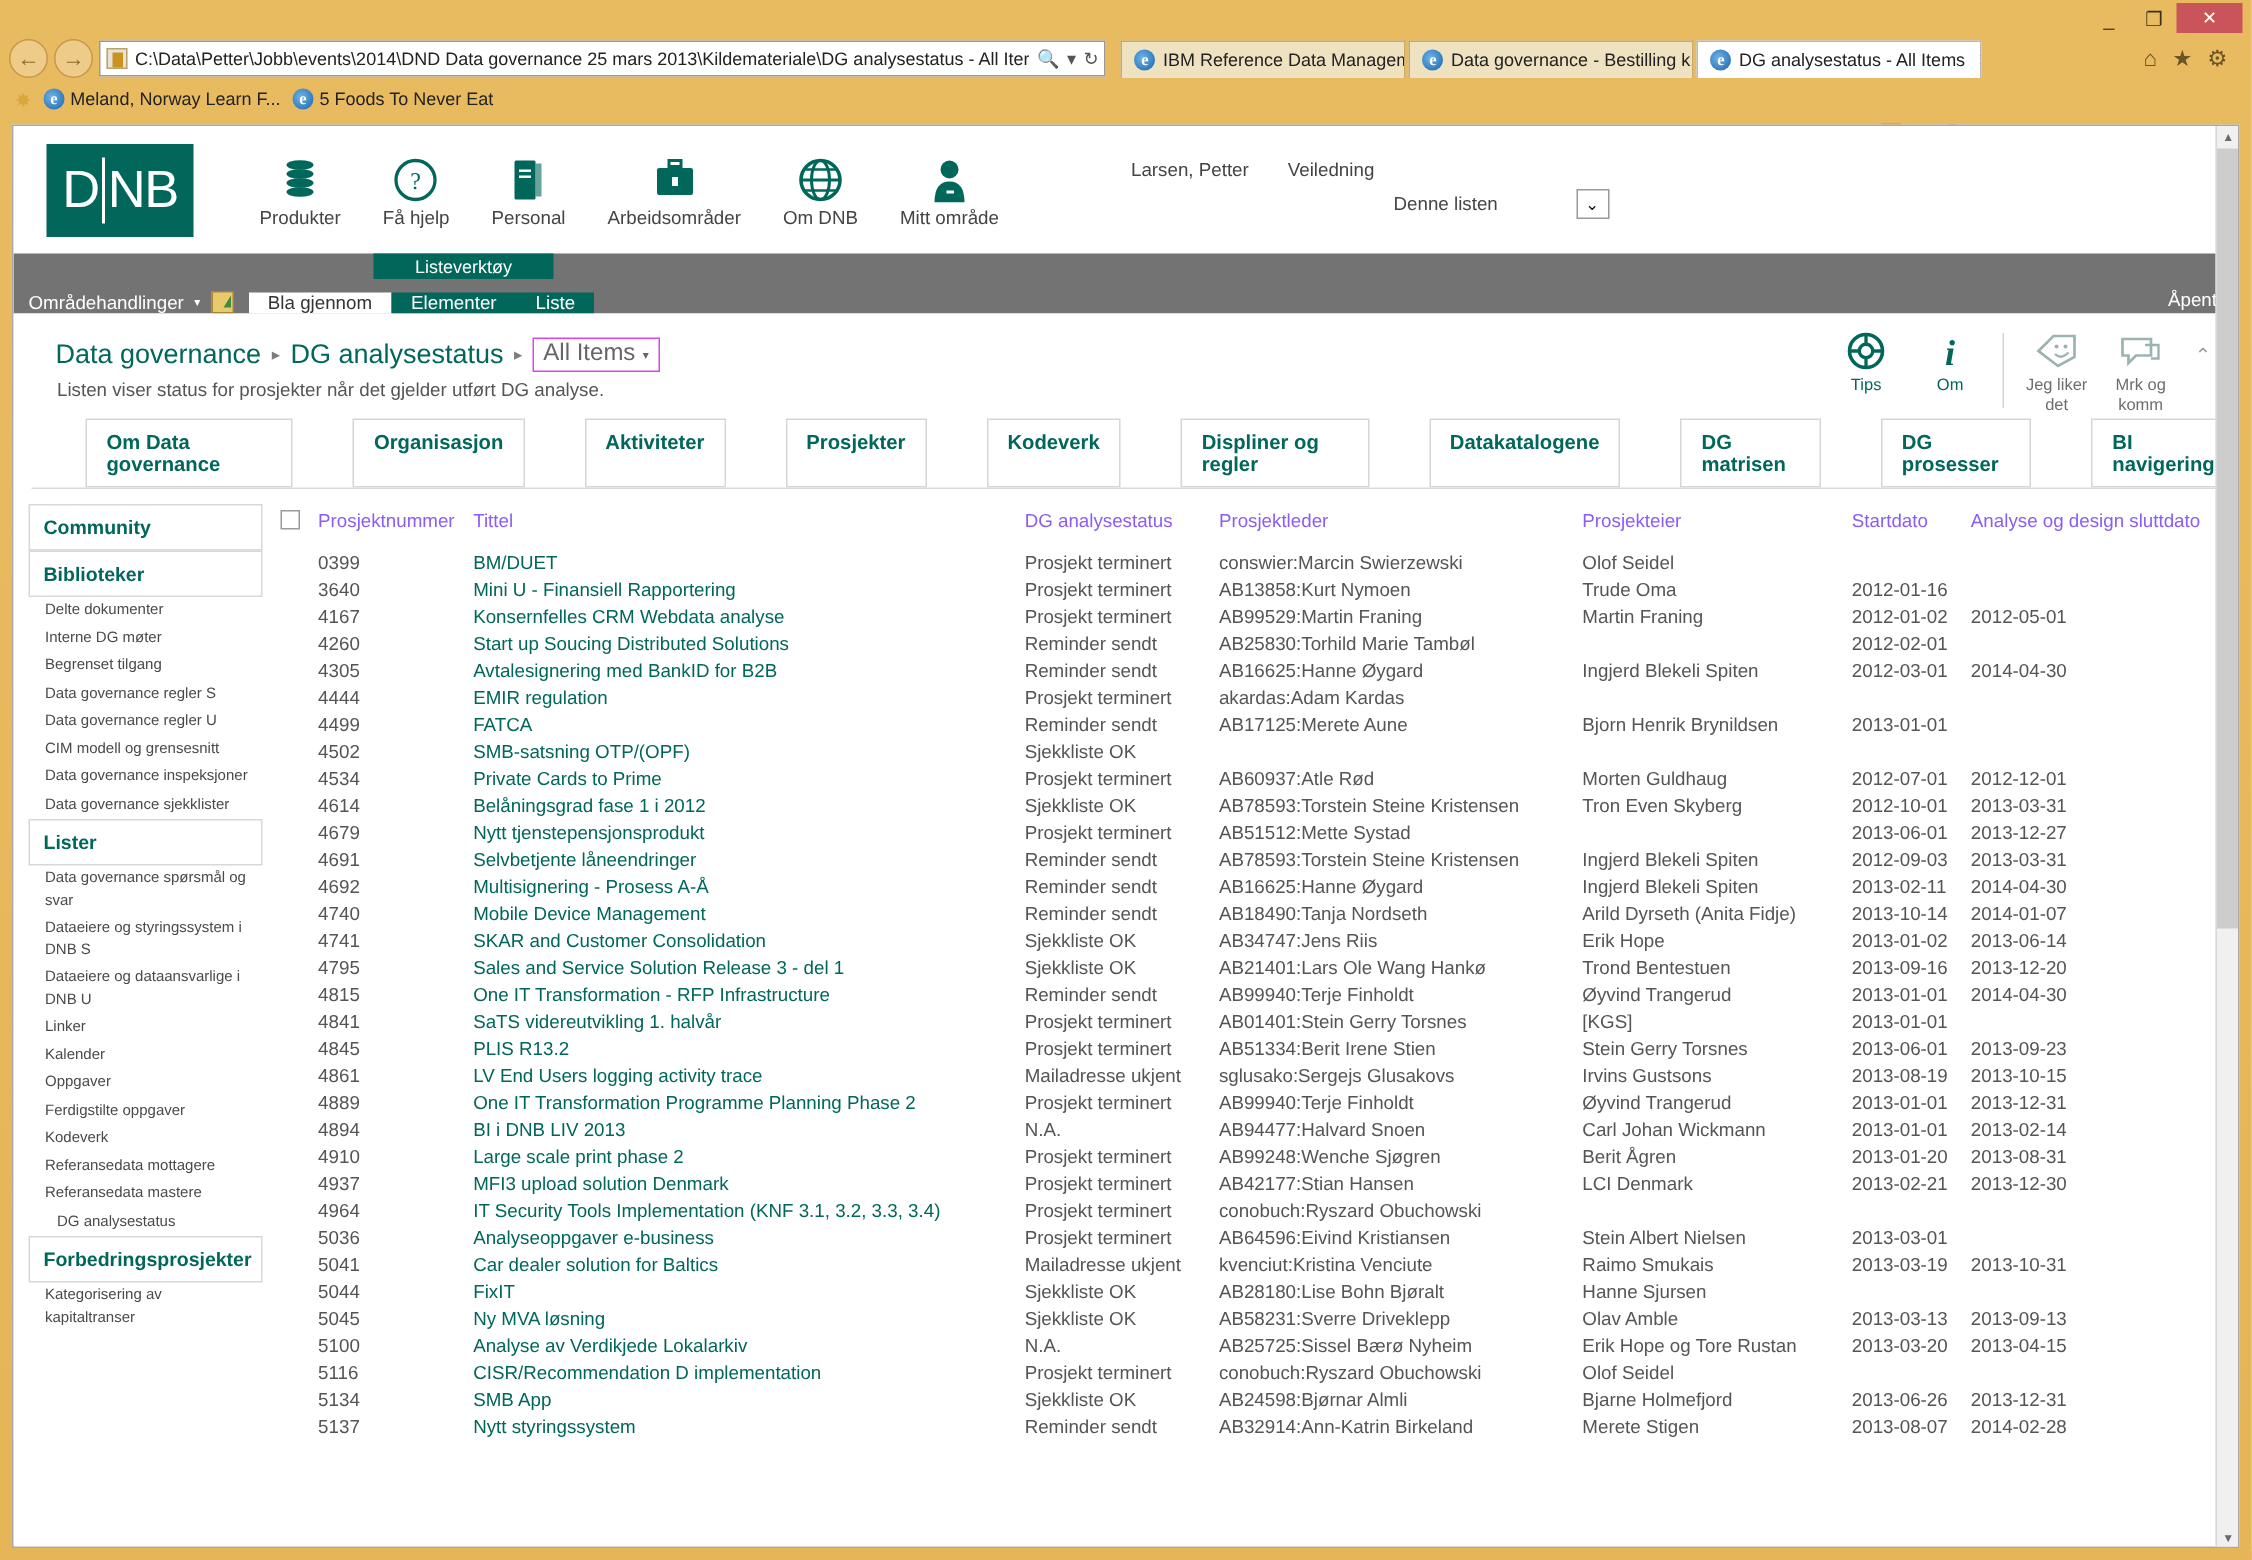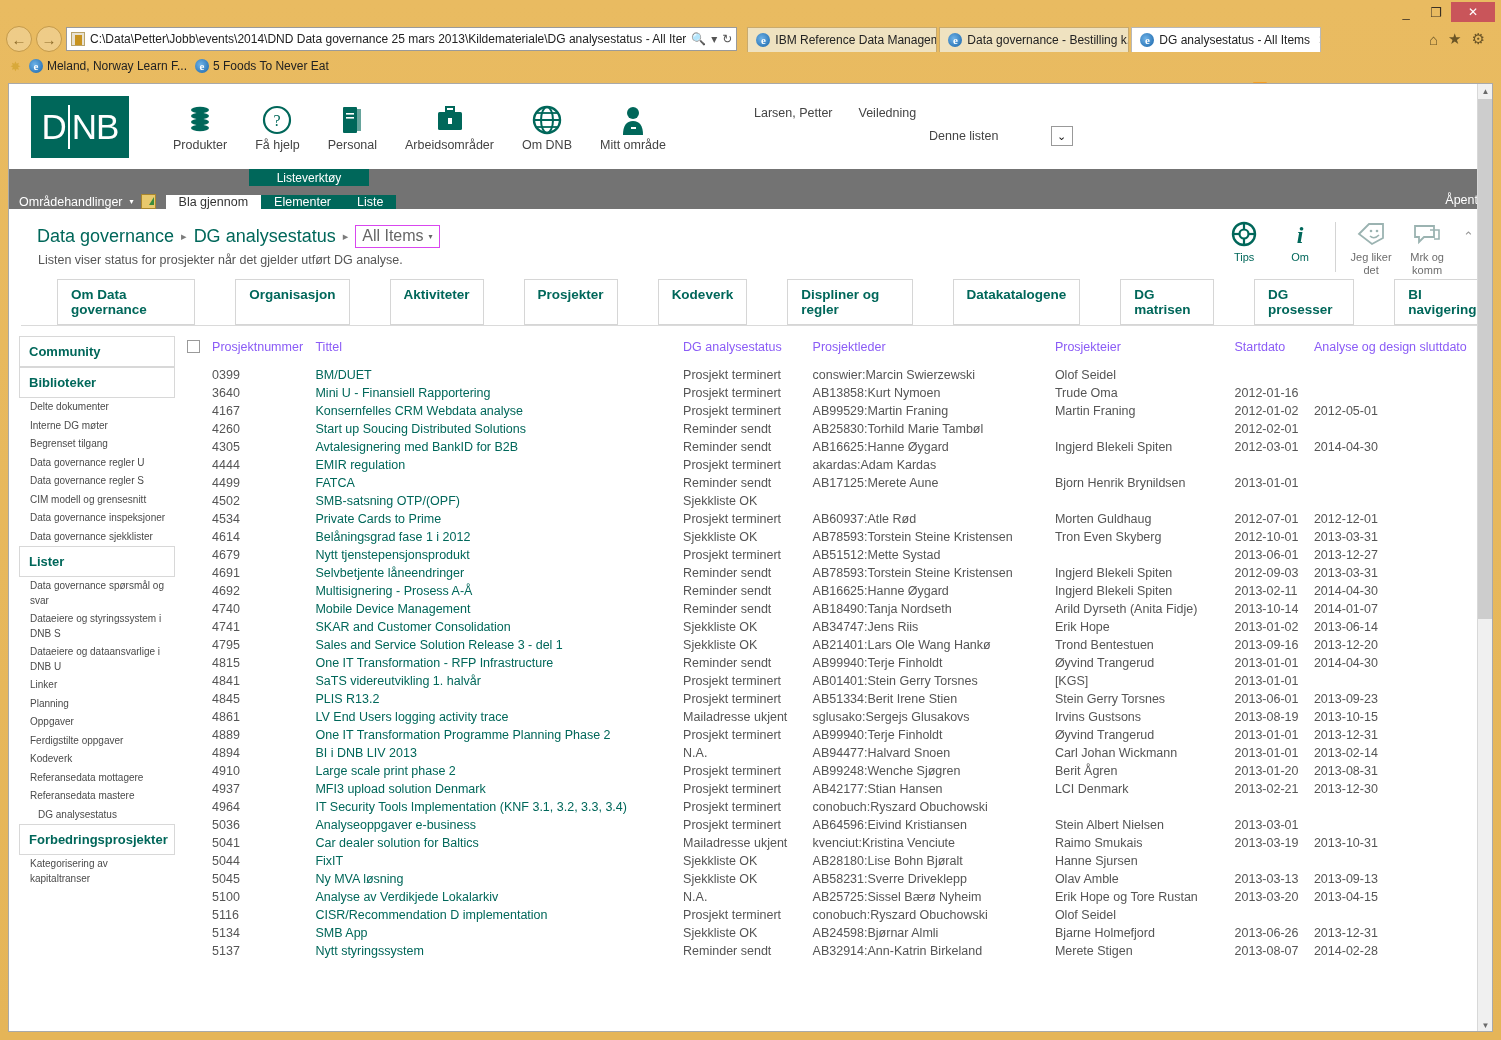--- a/index.html
+++ b/index.html
@@ -431,32 +431,32 @@
 
       <div class="main">
 
         <div class="sidebar">
           <div class="sbhead">Community</div>
 
           <div class="sbhead">Biblioteker</div>
           <div class="sbitem">Delte dokumenter</div>
           <div class="sbitem">Interne DG møter</div>
           <div class="sbitem">Begrenset tilgang</div>
+          <div class="sbitem">Data governance regler S</div>
           <div class="sbitem">Data governance regler U</div>
-          <div class="sbitem">Data governance regler S</div>
           <div class="sbitem">CIM modell og grensesnitt</div>
           <div class="sbitem">Data governance inspeksjoner</div>
           <div class="sbitem">Data governance sjekklister</div>
 
           <div class="sbhead">Lister</div>
           <div class="sbitem">Data governance spørsmål og svar</div>
           <div class="sbitem">Dataeiere og styringssystem i DNB S</div>
           <div class="sbitem">Dataeiere og dataansvarlige i DNB U</div>
           <div class="sbitem">Linker</div>
-          <div class="sbitem">Planning</div>
+          <div class="sbitem">Kalender</div>
           <div class="sbitem">Oppgaver</div>
           <div class="sbitem">Ferdigstilte oppgaver</div>
           <div class="sbitem">Kodeverk</div>
           <div class="sbitem">Referansedata mottagere</div>
           <div class="sbitem">Referansedata mastere</div>
           <div class="sbitem indent">DG analysestatus</div>
 
           <div class="sbhead">Forbedringsprosjekter</div>
           <div class="sbitem">Kategorisering av kapitaltranser</div>
 

